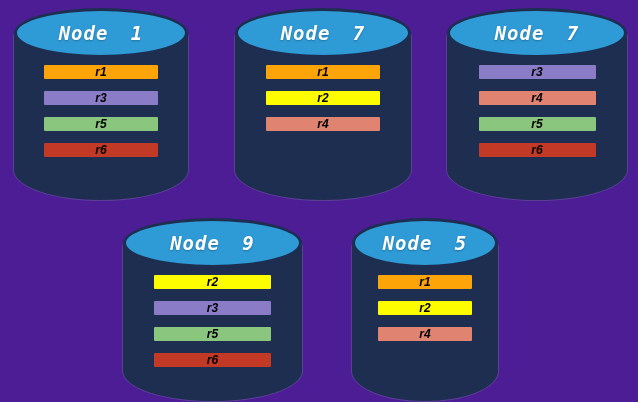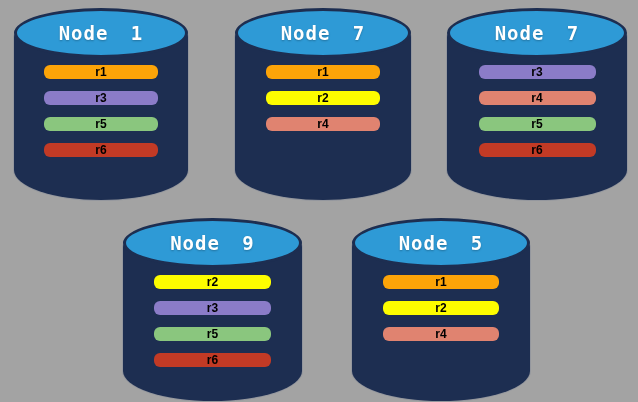--- a/index.html
+++ b/index.html
@@ -5,22 +5,23 @@
   html, body {
     margin: 0;
     padding: 0;
     background: #ffffff;
     font-family: "Liberation Sans", sans-serif;
   }
   #canvas {
     position: relative;
     width: 638px;
     height: 402px;
-    background: #a3a3a3;
+    background: #4c1d95;
     overflow: hidden;
+    font-style: italic;
   }
   .cylinder {
     position: absolute;
   }
   .cyl-body {
     position: absolute;
     left: 0;
     right: 0;
     top: 25px;
     bottom: 0;
@@ -60,21 +61,21 @@
     top: 57px;
     display: flex;
     flex-direction: column;
     align-items: center;
     gap: 12px;
     z-index: 3;
   }
   .row-bar {
     width: 65%;
     height: 14px;
-    border-radius: 6px;
+    border-radius: 1px;
     display: flex;
     align-items: center;
     justify-content: center;
     color: #000000;
     font-family: "Liberation Sans", sans-serif;
     font-weight: bold;
     font-size: 12px;
     line-height: 14px;
   }
 </style>
@@ -122,21 +123,21 @@
       <div class="cyl-top">
         <span class="cyl-title" style="color: rgb(255, 255, 255);">Node 9</span>
       </div>
       <div class="rows">
         <div class="row-bar" style="background: rgb(253, 253, 0); color: rgb(0, 0, 0);">r2</div>
         <div class="row-bar" style="background: rgb(139, 124, 200); color: rgb(0, 0, 0);">r3</div>
         <div class="row-bar" style="background: rgb(138, 198, 126); color: rgb(0, 0, 0);">r5</div>
         <div class="row-bar" style="background: rgb(194, 58, 37); color: rgb(0, 0, 0);">r6</div>
       </div>
     </div>
-    <div class="cylinder" style="left: 352px; top: 218px; width: 178px; height: 183px; --body-color: #1D2E51; --top-color: #2E9AD6;">
+    <div class="cylinder" style="left: 352px; top: 218px; width: 146px; height: 183px; --body-color: #1D2E51; --top-color: #2E9AD6;">
       <div class="cyl-body"></div>
       <div class="cyl-top">
         <span class="cyl-title" style="color: rgb(255, 255, 255);">Node 5</span>
       </div>
       <div class="rows">
         <div class="row-bar" style="background: rgb(252, 164, 8); color: rgb(0, 0, 0);">r1</div>
         <div class="row-bar" style="background: rgb(253, 253, 0); color: rgb(0, 0, 0);">r2</div>
         <div class="row-bar" style="background: rgb(224, 131, 112); color: rgb(0, 0, 0);">r4</div>
       </div>
     </div>

